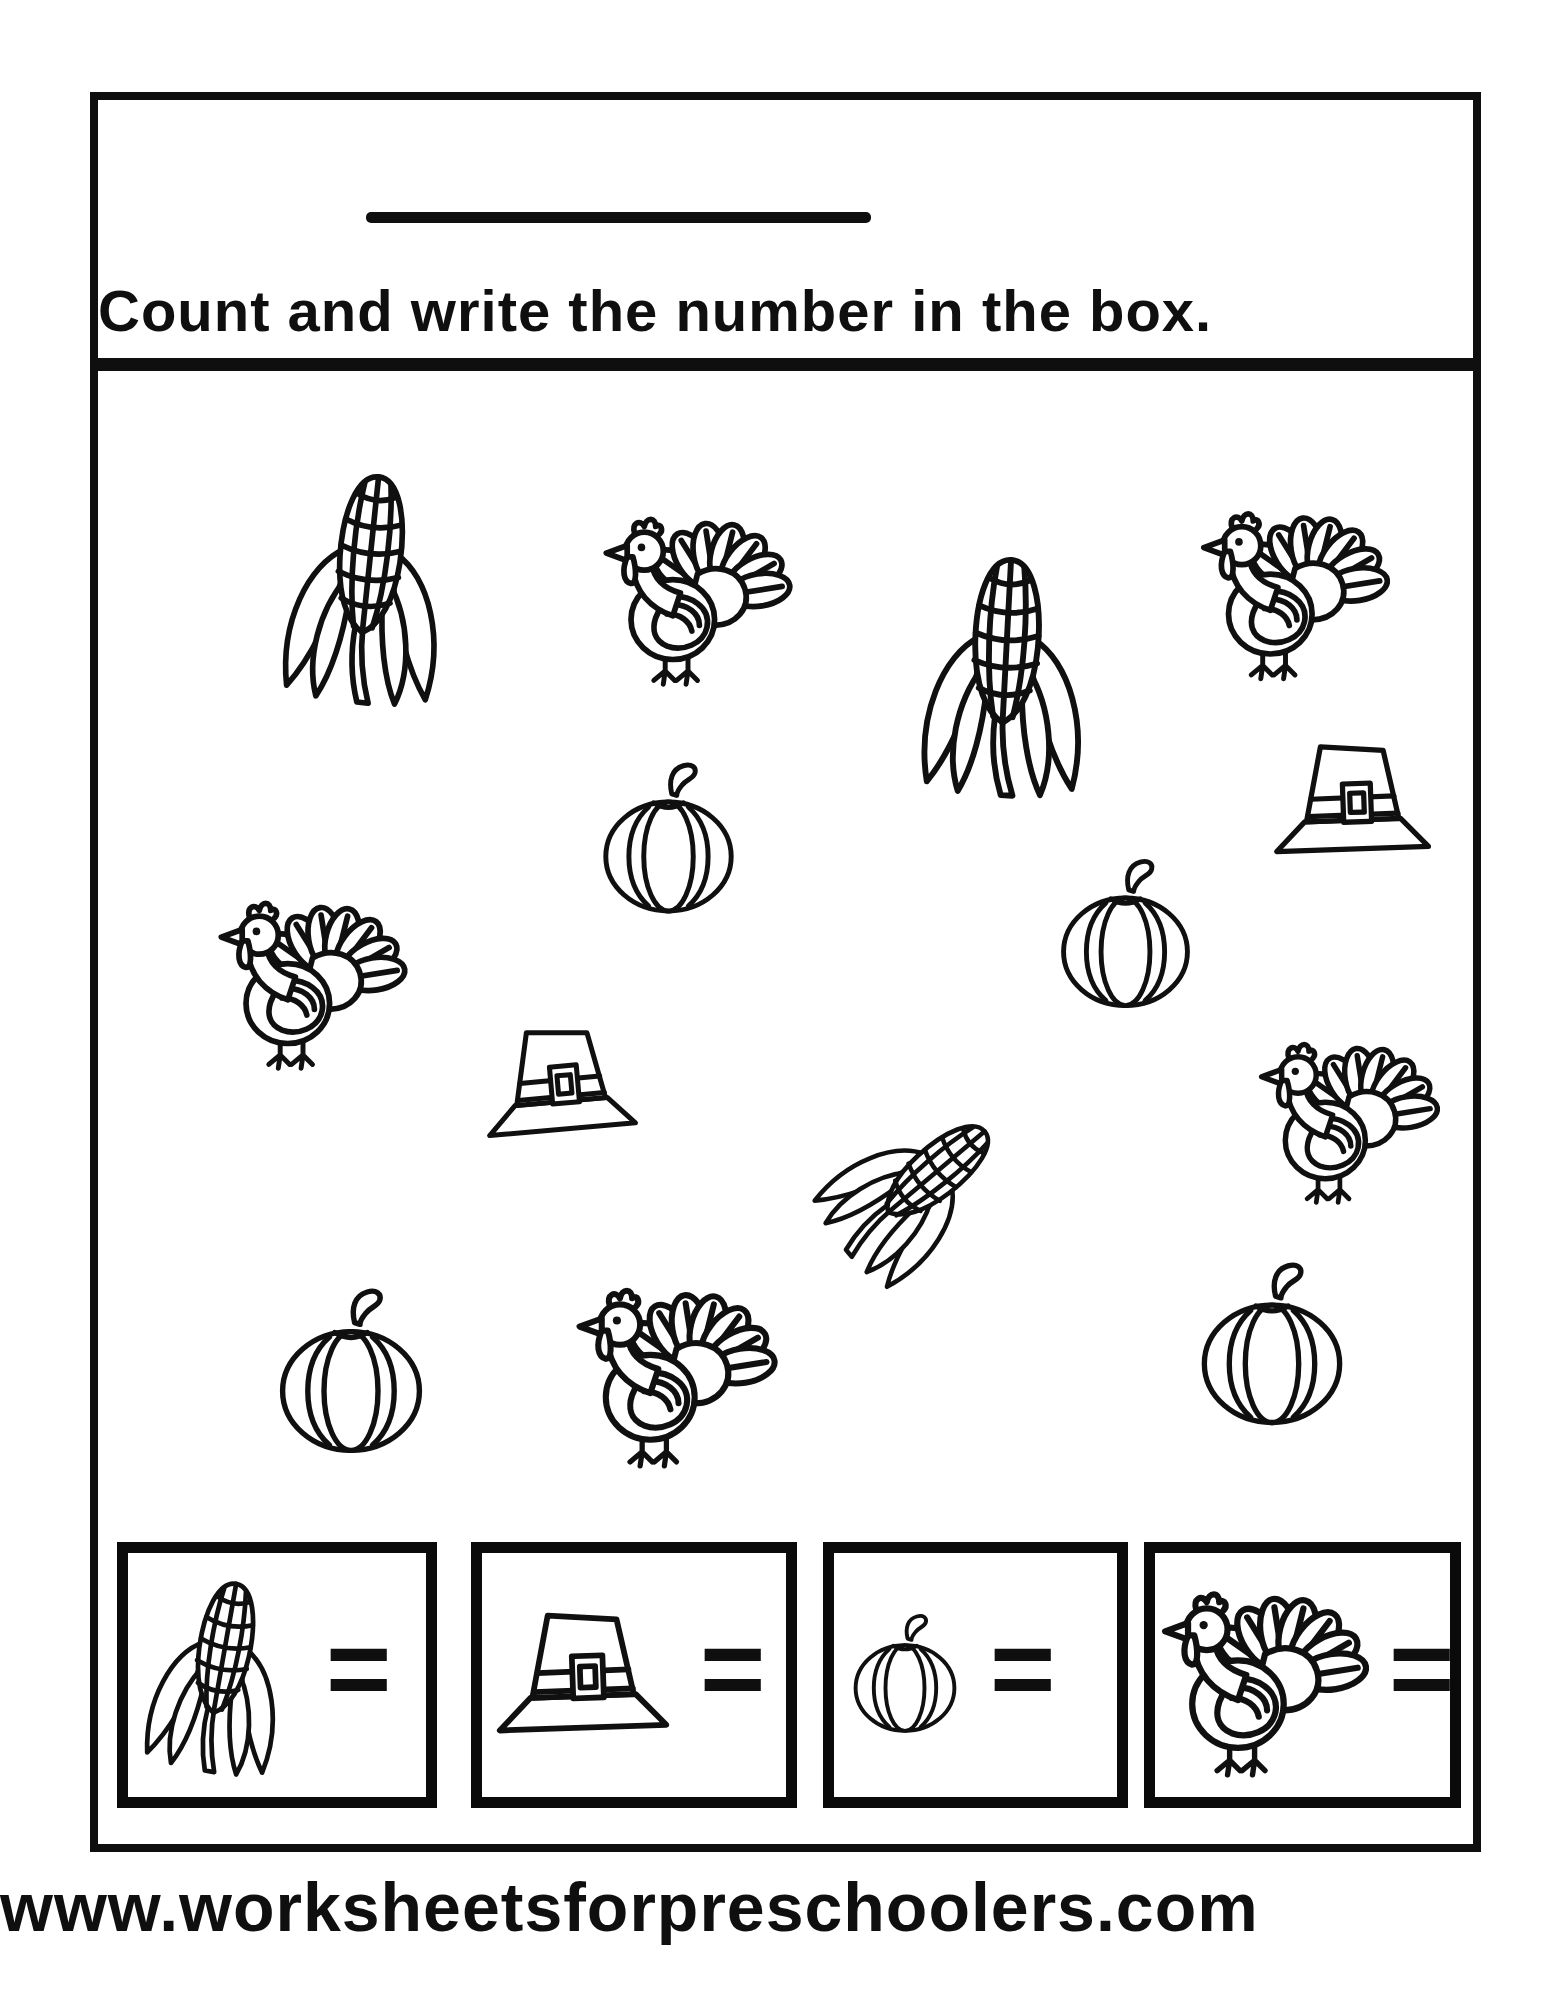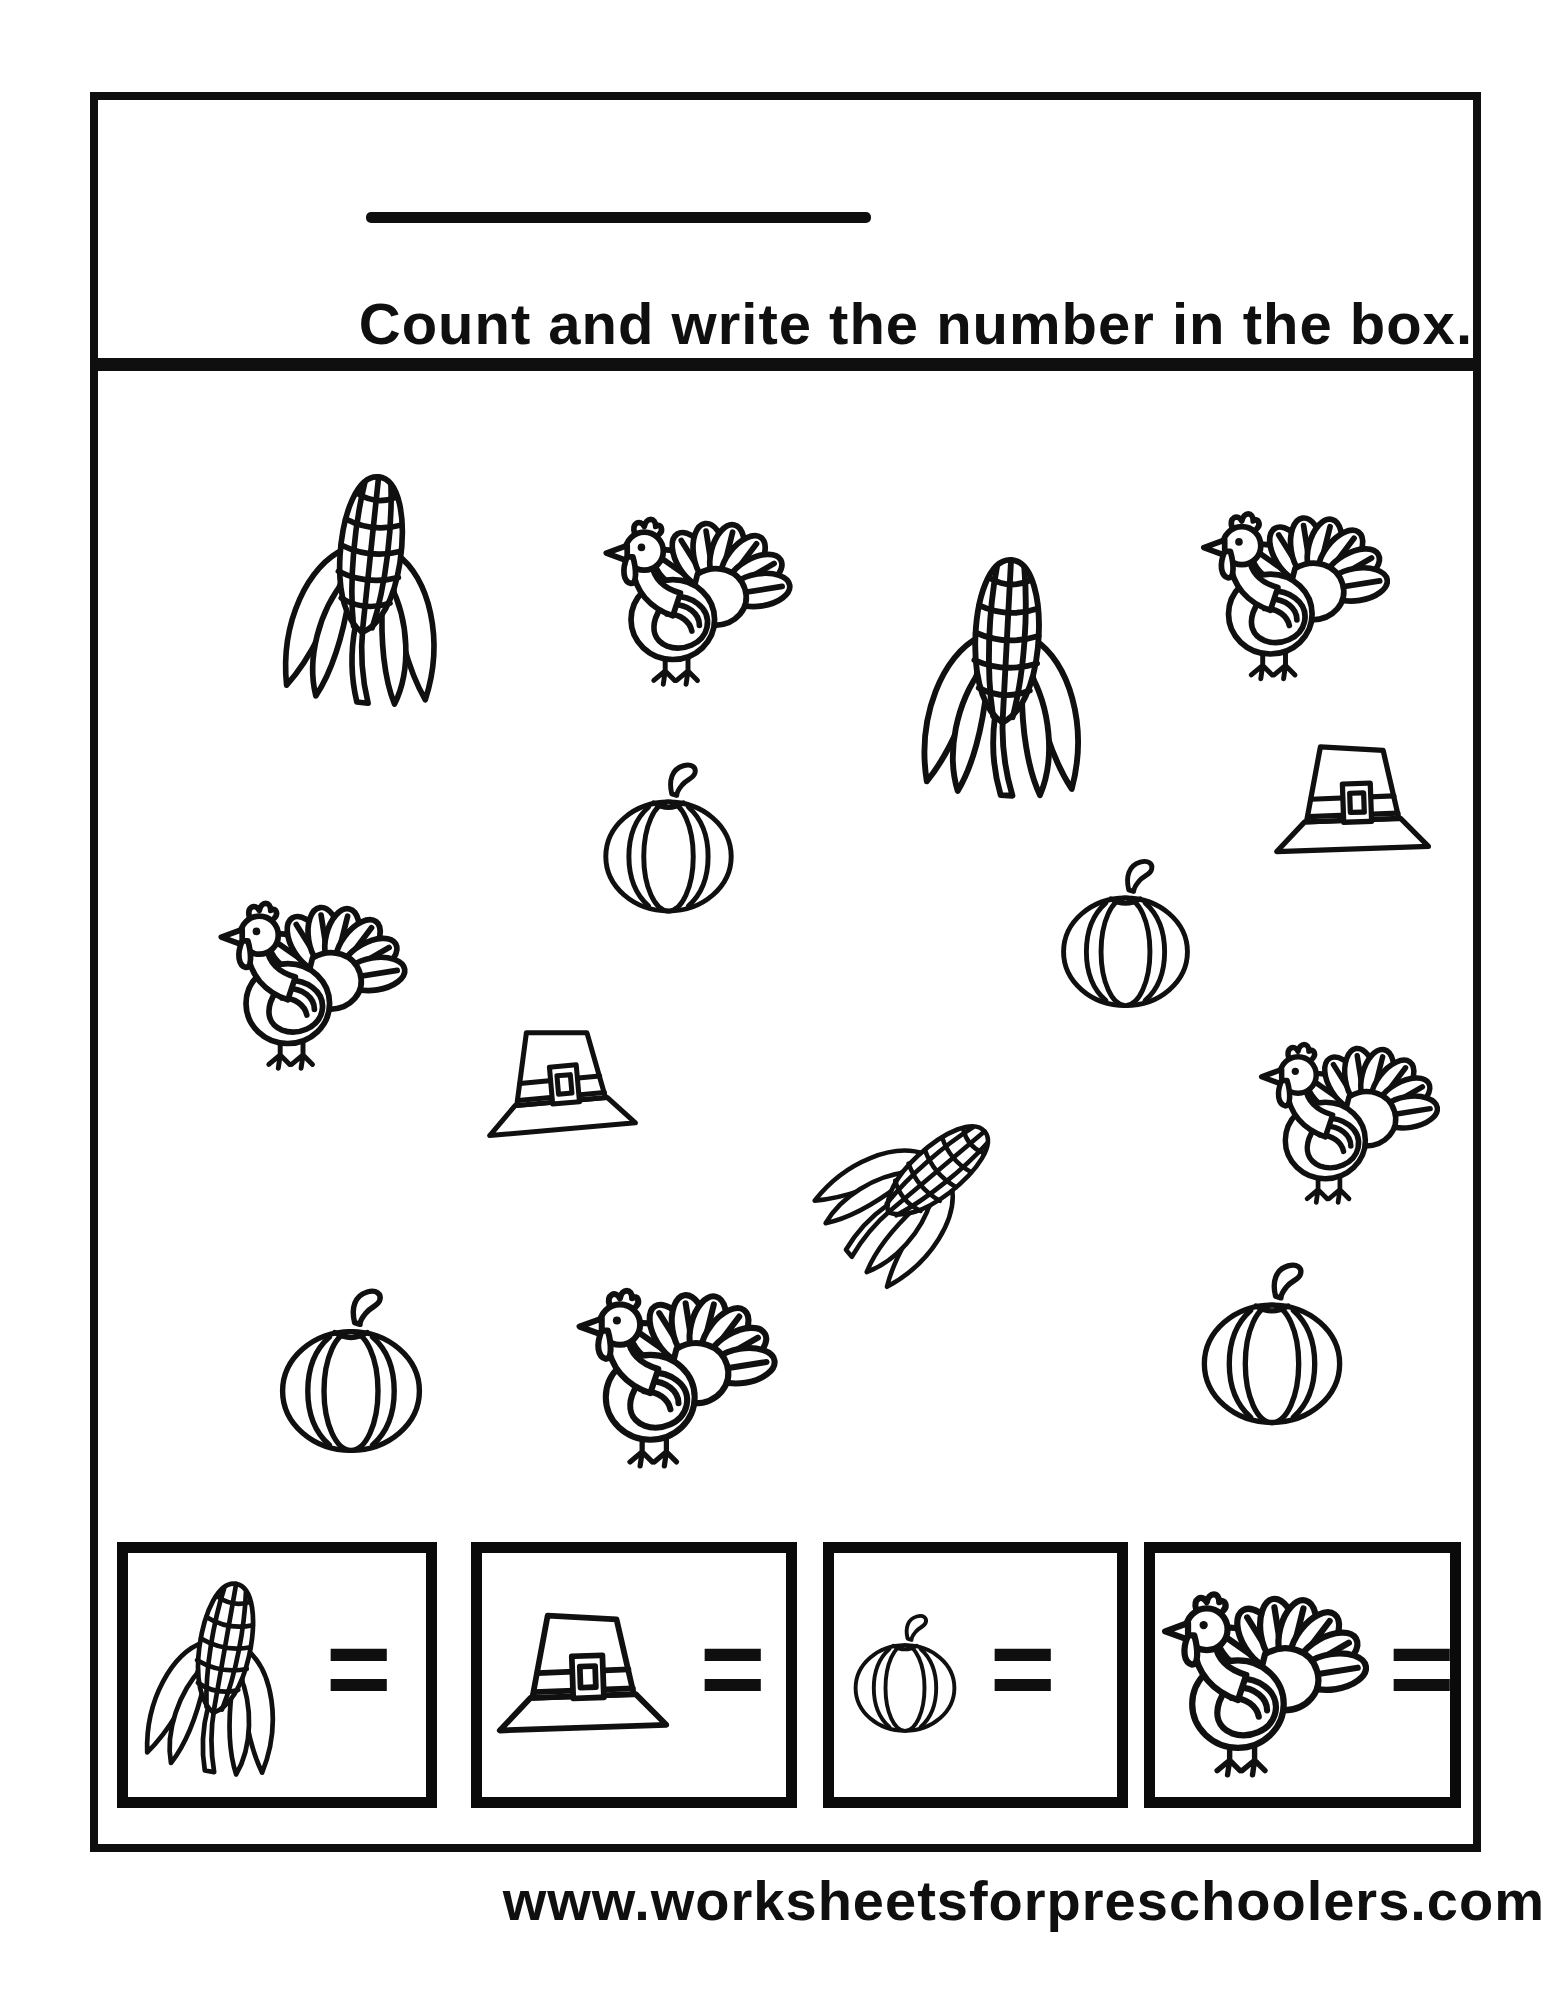--- a/index.html
+++ b/index.html
@@ -26,21 +26,21 @@
   .name-label{
     position:absolute;left:30px;top:34px;
     font-size:92px;font-weight:bold;letter-spacing:2px;line-height:1;
   }
   .name-line{
     position:absolute;left:268px;top:112px;width:505px;height:11px;
     background:#0f0f0f;border-radius:5px;
   }
   .instruction{
     position:absolute;left:0;top:182px;width:100%;
-    text-align:right;font-size:58px;font-weight:bold;letter-spacing:1px;line-height:1;margin-top:13px;
+    text-align:left;font-size:58px;font-weight:bold;letter-spacing:1px;line-height:1;
   }
 
   .scatter-item{position:absolute}
   .icon-art{
     width:100%;height:100%;display:block;
     stroke:#101010;fill:#ffffff;stroke-width:3;
     stroke-linecap:round;stroke-linejoin:round;
   }
 
   .answer-box{
@@ -50,21 +50,21 @@
   }
   .box-icon{flex:0 0 auto;margin-left:6px}
   .equals-sign{
     font-size:112px;font-weight:bold;line-height:1;
     margin-left:20px;transform:translateY(-6px);
   }
   .answer-space{flex:1;height:72%}
 
   .footer{
     position:absolute;left:0;top:1868px;width:100%;
-    text-align:right;font-size:56px;font-weight:bold;letter-spacing:1px;
+    text-align:left;font-size:68px;font-weight:bold;letter-spacing:1px;
   }
 </style>
 </head>
 <body>
 
 <svg class="defs-svg" aria-hidden="true">
   <defs>
     <symbol id="corn-icon" viewBox="0 0 100 130">
       <path d="M36 46 C18 56 6 88 13 121 C24 106 33 82 37 58 Z"></path>
       <path d="M38 62 C26 80 22 106 29 125 C36 112 40 92 41 72 Z"></path>

